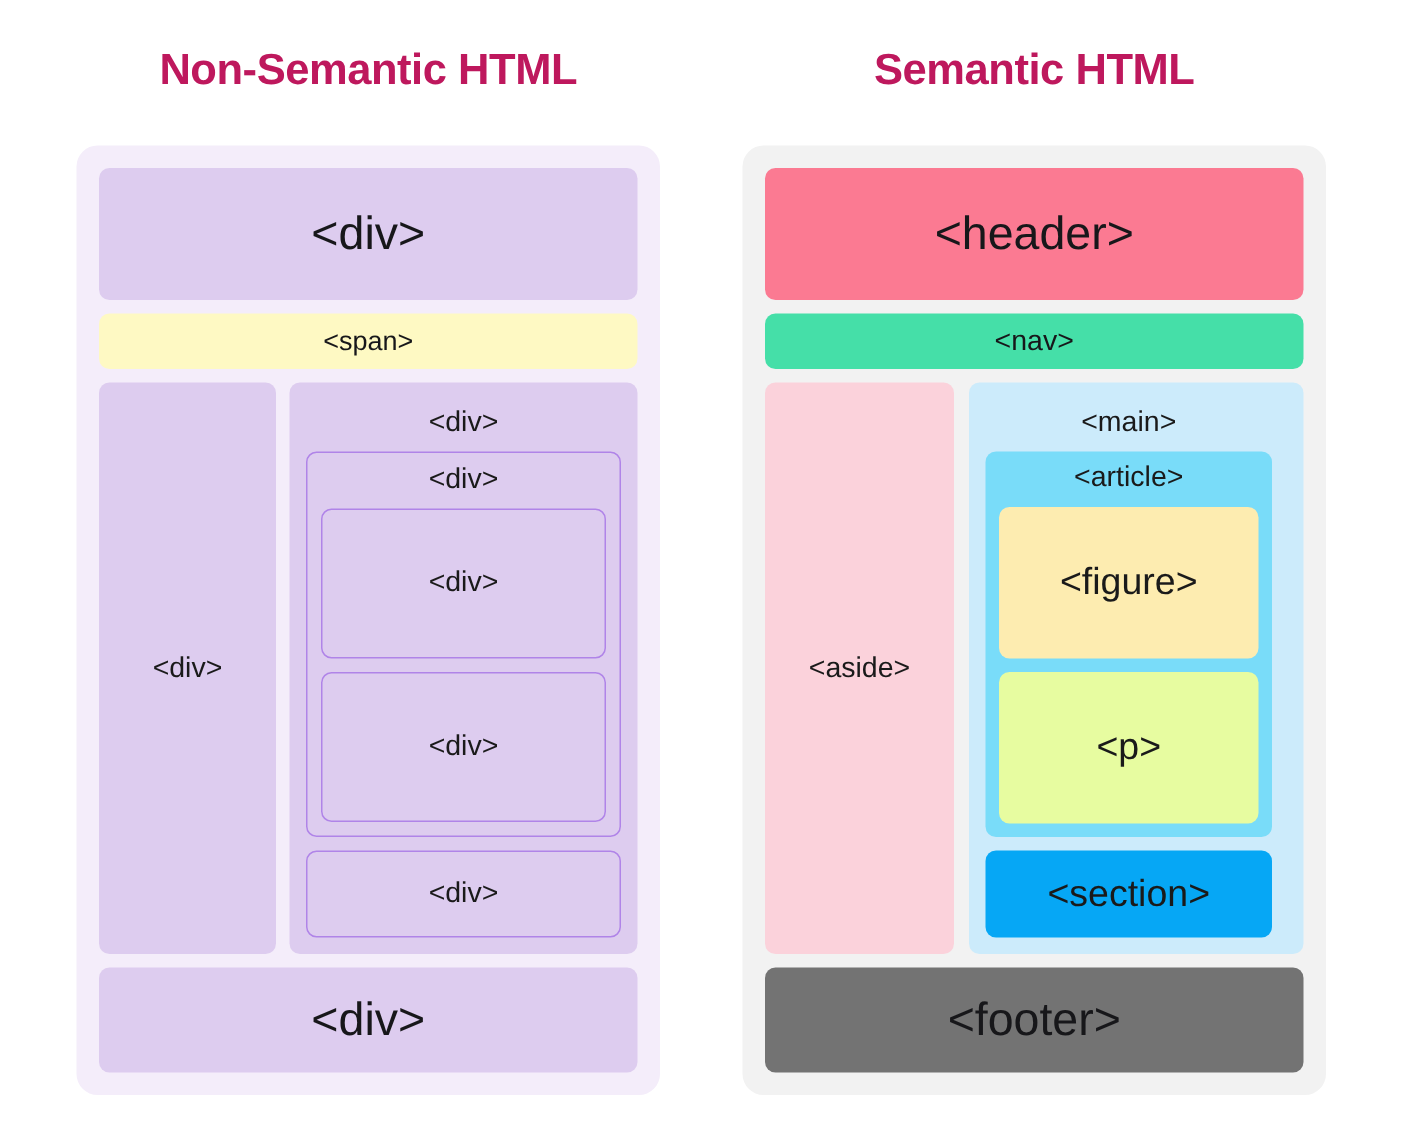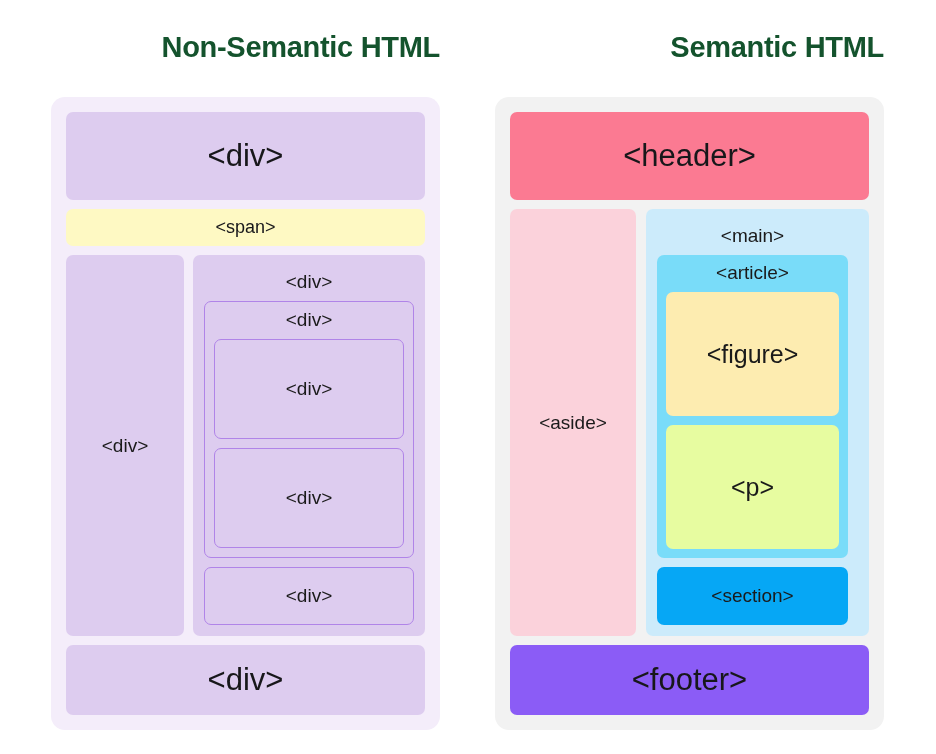--- a/index.html
+++ b/index.html
@@ -9,21 +9,21 @@
     font-family:"Liberation Sans","DejaVu Sans",sans-serif;
     color:#1a1a1a;
     overflow:hidden;
   }
   .stage{position:relative;width:936px;height:754px;}
 
   
   .title{
     position:absolute;top:31px;
     font-size:29px;font-weight:700;letter-spacing:-0.3px;
-    text-align:right;color:#14532d;
+    text-align:center;color:#be185d;
     white-space:nowrap;
   }
   #title-left{left:51px;width:389px;}
   #title-right{left:495px;width:389px;}
 
   
   .panel{
     position:absolute;top:97px;width:389px;height:633px;
     border-radius:14px;
     box-sizing:border-box;
@@ -98,21 +98,21 @@
     flex:1;min-height:0;
   }
   .se-article-label{text-align:center;font-size:19px;line-height:1;padding:8px 0 10px;}
   .se-figure,.se-p{
     border-radius:7px;flex:1;min-height:0;
     display:flex;align-items:center;justify-content:center;font-size:25px;
   }
   .se-p{margin-top:9px;}
   .se-section{
     height:58px;margin-top:9px;border-radius:7px;flex:none;
-    display:flex;align-items:center;justify-content:center;font-size:19px;
+    display:flex;align-items:center;justify-content:center;font-size:25px;
   }
   .se-footer{height:70px;margin-top:9px;}
 </style>
 </head>
 <body>
 
 <div class="stage">
 
   <div class="title" id="title-left">Non-Semantic HTML</div>
 
@@ -144,20 +144,21 @@
       </div>
     </div>
 
     <div class="blk blk-lg nd-bottom">&lt;div&gt;</div>
   </div>
 
   <div class="panel" id="panel-right">
 
     <div class="blk blk-lg se-header" style="background:#FB7A92;">&lt;header&gt;</div>
 
+    <div class="blk se-nav" style="background:#45DFA8;">&lt;nav&gt;</div>
 
     <div class="se-mid">
 
       <div class="se-aside" style="background:#FBD2DB;">&lt;aside&gt;</div>
 
       <div class="se-main" style="background:#CCEBFB;">
 
         <div class="se-main-label">&lt;main&gt;</div>
 
         <div class="se-article" style="background:#79DCF9;">
@@ -165,16 +166,16 @@
 
           <div class="se-figure" style="background:#FDECB0;">&lt;figure&gt;</div>
 
           <div class="se-p" style="background:#E7FCA0;">&lt;p&gt;</div>
         </div>
 
         <div class="se-section" style="background:#06A7F5;">&lt;section&gt;</div>
       </div>
     </div>
 
-    <div class="blk blk-lg se-footer" style="background:#8b5cf6;">&lt;footer&gt;</div>
+    <div class="blk blk-lg se-footer" style="background:#737373;">&lt;footer&gt;</div>
   </div>
 
 </div>
 
 </body></html>

